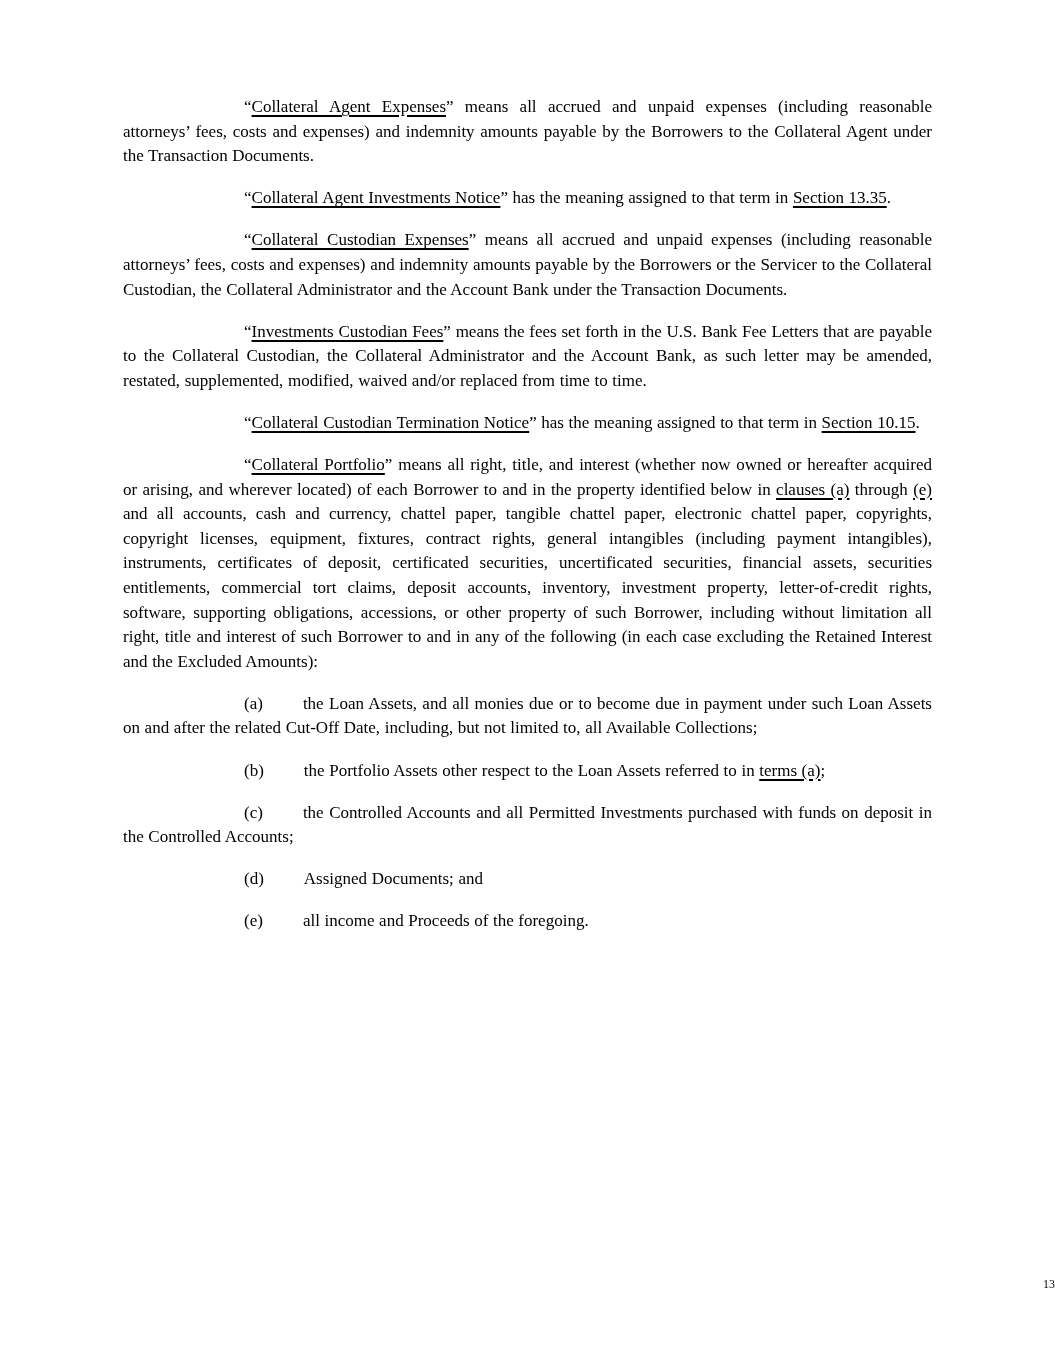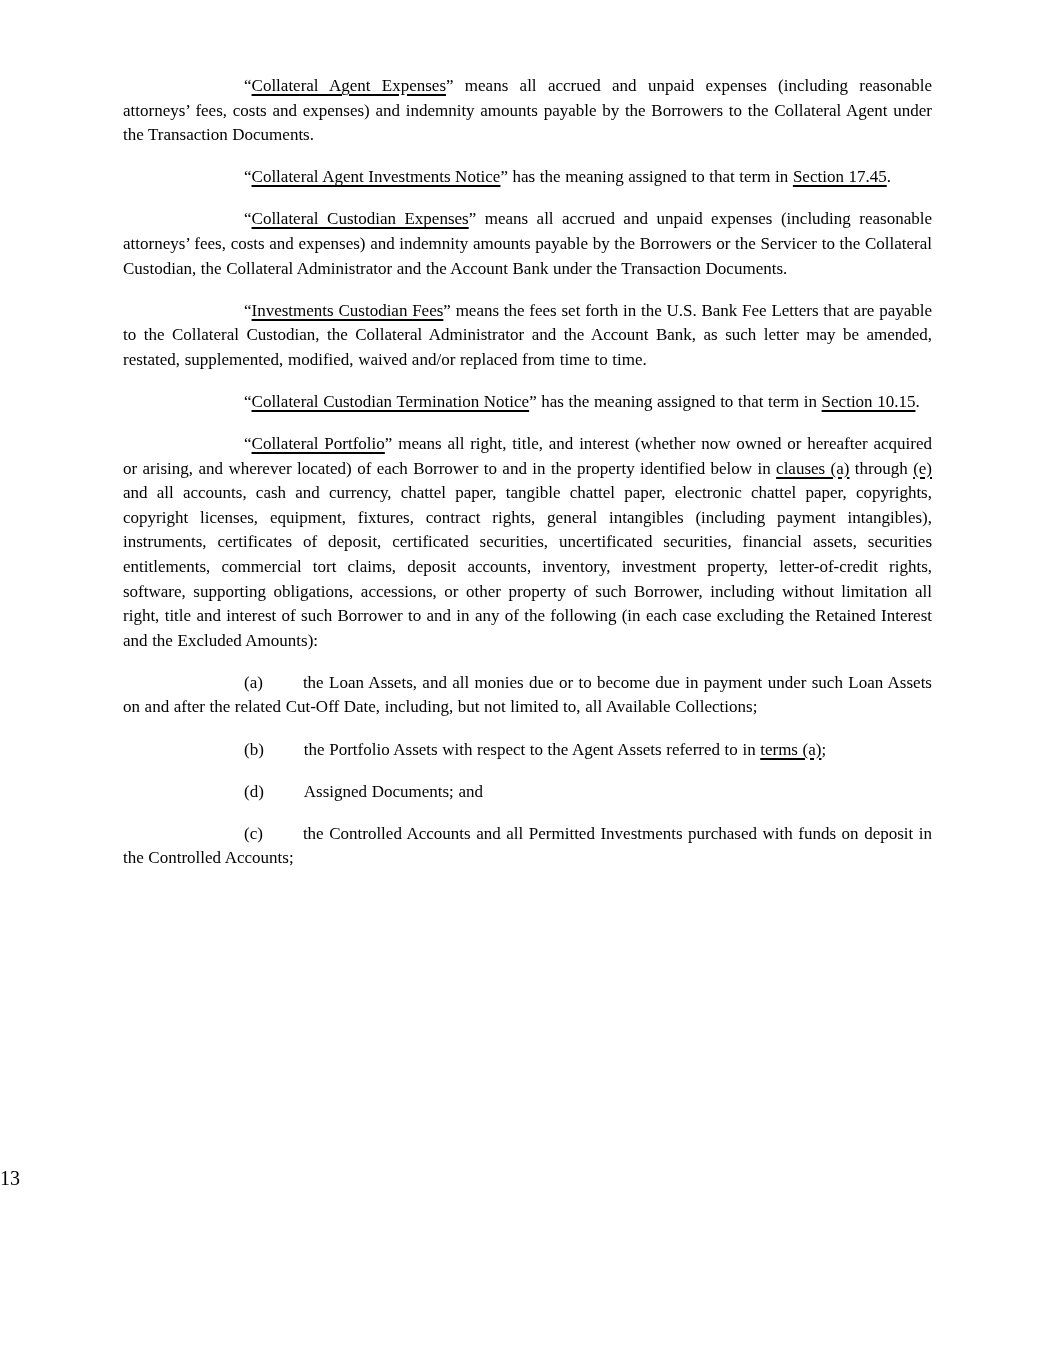--- a/index.html
+++ b/index.html
@@ -9,21 +9,21 @@
     height: 1365px;
     position: relative;
     overflow: hidden;
     font-family: "Liberation Serif", "DejaVu Serif", serif;
     color: #000000;
     -webkit-font-smoothing: antialiased;
   }
   .page {
     position: absolute;
     inset: 0;
-    padding: 74px 123px 0 123px;
+    padding: 95px 123px 0 123px;
     background: #ffffff;
   }
   .para {
     font-size: 17px;
     line-height: 24.6px;
     text-align: justify;
     text-indent: 121px;
     margin-bottom: 17.5px;
     word-spacing: 0.02em;
   }
@@ -31,49 +31,50 @@
     text-decoration: underline;
     text-decoration-thickness: 1.5px;
     text-underline-offset: 2.5px;
   }
   .clause-gap {
     display: inline-block;
     width: 40px;
   }
   .page-number {
     position: absolute;
-    top: 1168px;
+    top: 1274px;
     left: 0;
     width: 100%;
-    text-align: left;
-    font-size: 20px;
+    text-align: right;
+    font-size: 12px;
     line-height: 20px;
   }
 </style>
 </head>
 <body>
 
 <div class="page">
 
   <p class="para"><span>“</span><span class="u">Collateral Agent Expenses</span><span>” means all accrued and unpaid expenses (including reasonable attorneys’ fees, costs and expenses) and indemnity amounts payable by the Borrowers to the Collateral Agent under the Transaction Documents.</span></p>
 
-  <p class="para"><span>“</span><span class="u">Collateral Agent Investments Notice</span><span>” has the meaning assigned to that term in </span><span class="u">Section 17.45</span><span>.</span></p>
+  <p class="para"><span>“</span><span class="u">Collateral Agent Investments Notice</span><span>” has the meaning assigned to that term in </span><span class="u">Section 13.35</span><span>.</span></p>
 
 
   <p class="para"><span>“</span><span class="u">Collateral Custodian Expenses</span><span>” means all accrued and unpaid expenses (including reasonable attorneys’ fees, costs and expenses) and indemnity amounts payable by the Borrowers or the Servicer to the Collateral Custodian, the Collateral Administrator and the Account Bank under the Transaction Documents.</span></p>
 
   <p class="para"><span>“</span><span class="u">Investments Custodian Fees</span><span>” means the fees set forth in the U.S. Bank Fee Letters that are payable to the Collateral Custodian, the Collateral Administrator and the Account Bank, as such letter may be amended, restated, supplemented, modified, waived and/or replaced from time to time.</span></p>
 
   <p class="para"><span>“</span><span class="u">Collateral Custodian Termination Notice</span><span>” has the meaning assigned to that term in </span><span class="u">Section 10.15</span><span>.</span></p>
 
   <p class="para"><span>“</span><span class="u">Collateral Portfolio</span><span>” means all right, title, and interest (whether now owned or hereafter acquired or arising, and wherever located) of each Borrower to and in the property identified below in </span><span class="u">clauses (a)</span><span> through </span><span class="u">(e)</span><span> and all accounts, cash and currency, chattel paper, tangible chattel paper, electronic chattel paper, copyrights, copyright licenses, equipment, fixtures, contract rights, general intangibles (including payment intangibles), instruments, certificates of deposit, certificated securities, uncertificated securities, financial assets, securities entitlements, commercial tort claims, deposit accounts, inventory, investment property, letter-of-credit rights, software, supporting obligations, accessions, or other property of such Borrower, including without limitation all right, title and interest of such Borrower to and in any of the following (in each case excluding the Retained Interest and the Excluded Amounts):</span></p>
 
   <p class="para"><span>(a)</span><span class="clause-gap"></span><span>the Loan Assets, and all monies due or to become due in payment under such Loan Assets on and after the related Cut-Off Date, including, but not limited to, all Available Collections;</span></p>
 
-  <p class="para"><span>(b)</span><span class="clause-gap"></span><span>the Portfolio Assets with respect to the Agent Assets referred to in </span><span class="u">terms (a)</span><span>;</span></p>
+  <p class="para"><span>(b)</span><span class="clause-gap"></span><span>the Portfolio Assets other respect to the Loan Assets referred to in </span><span class="u">terms (a)</span><span>;</span></p>
+
+  <p class="para"><span>(c)</span><span class="clause-gap"></span><span>the Controlled Accounts and all Permitted Investments purchased with funds on deposit in the Controlled Accounts;</span></p>
 
   <p class="para"><span>(d)</span><span class="clause-gap"></span><span>Assigned Documents; and</span></p>
 
-  <p class="para"><span>(c)</span><span class="clause-gap"></span><span>the Controlled Accounts and all Permitted Investments purchased with funds on deposit in the Controlled Accounts;</span></p>
-
+  <p class="para"><span>(e)</span><span class="clause-gap"></span><span>all income and Proceeds of the foregoing.</span></p>
 
   <div class="page-number">13</div>
 </div>
 
 </body></html>

